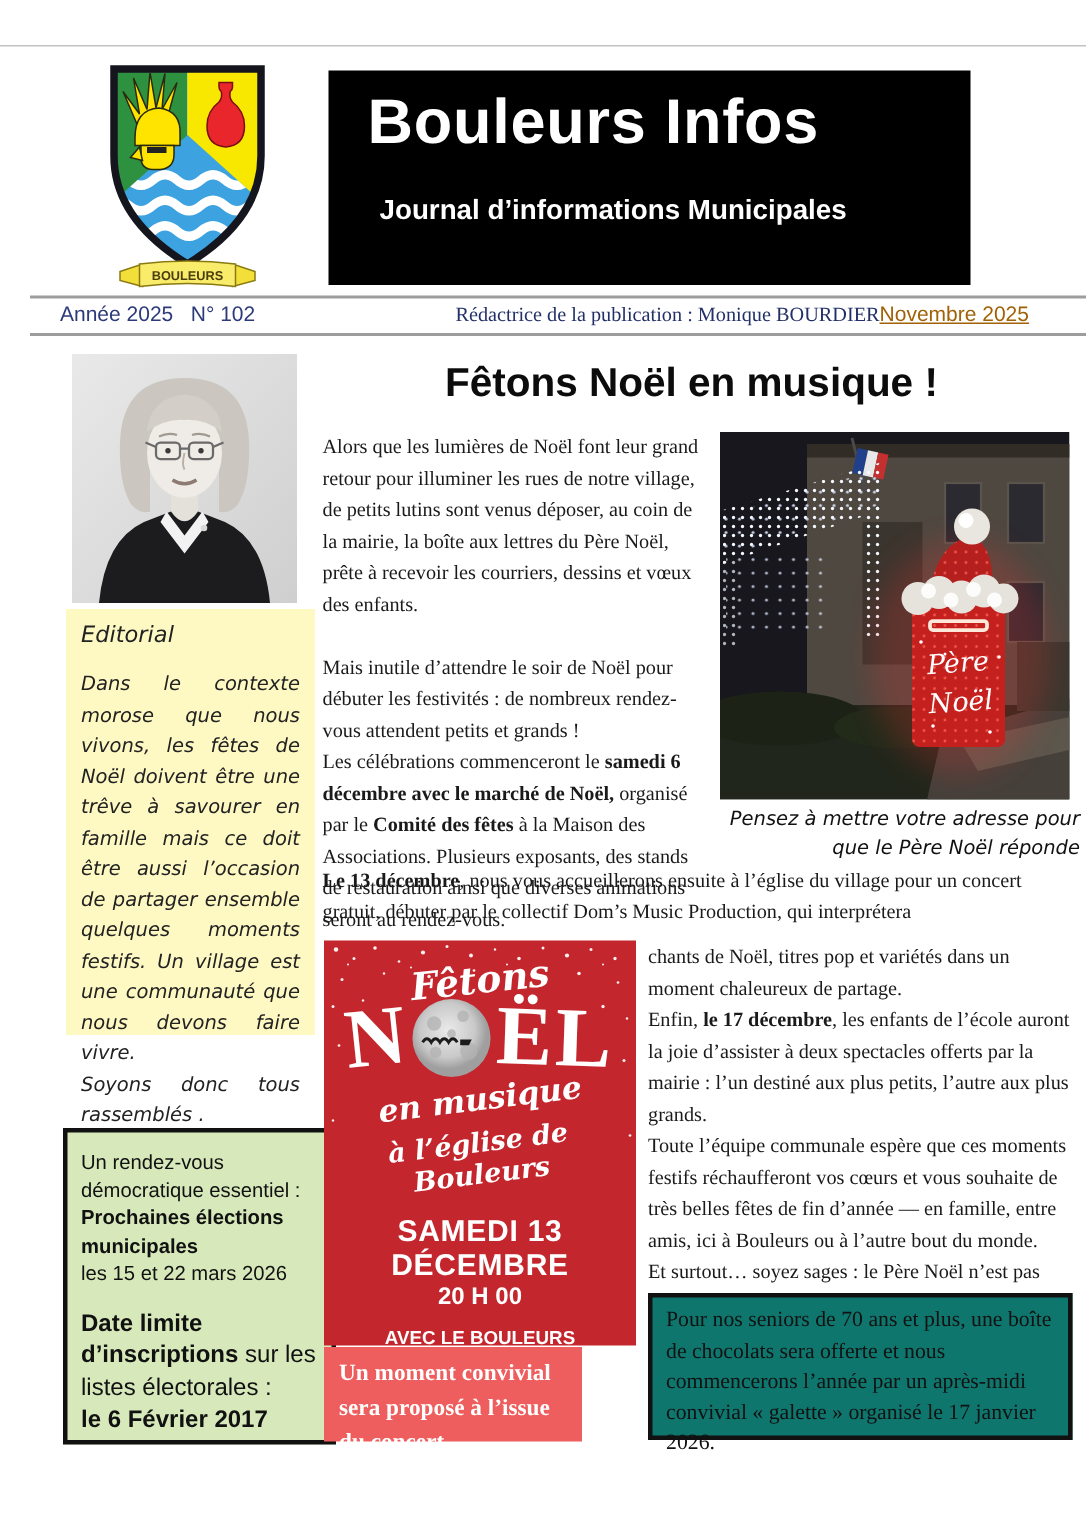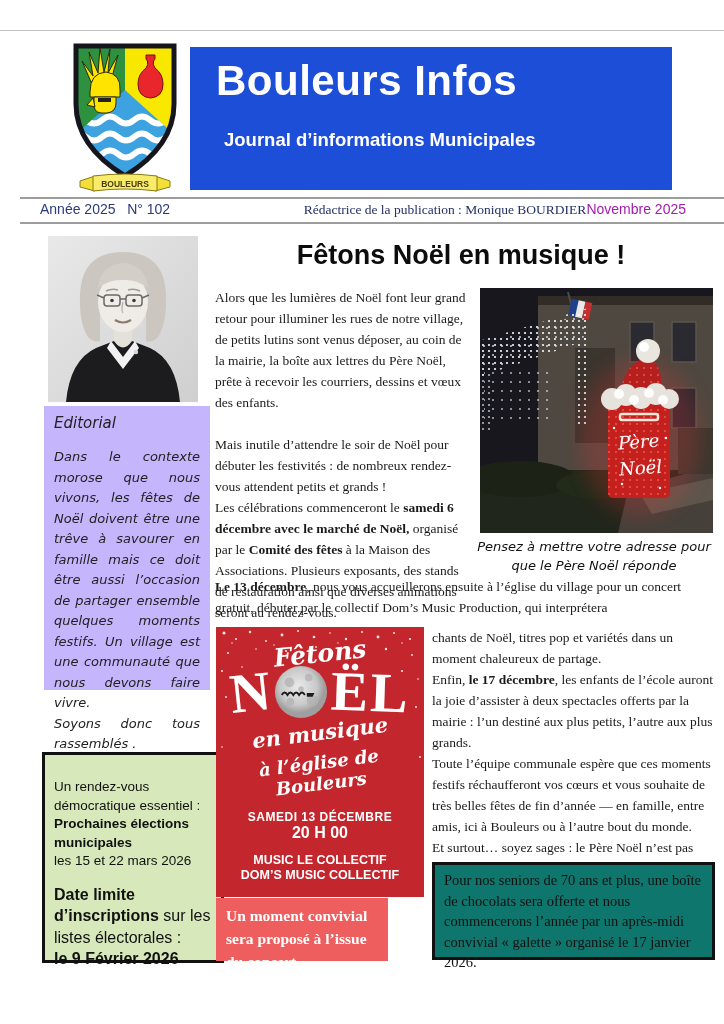--- a/index.html
+++ b/index.html
@@ -2,75 +2,75 @@
 <html lang="fr"><head>
 <meta charset="utf-8">
 <style>
   html,body{margin:0;padding:0;background:#fff;}
   .page{position:relative;width:724px;height:1024px;background:#fff;overflow:hidden;
         font-family:"Liberation Serif",serif;color:#1a1a1a;}
   .topline{position:absolute;top:30px;left:0;width:724px;height:1px;background:#c2c2c2;}
 
   
   .crest{position:absolute;left:62px;top:40px;width:126px;height:156px;}
-  .header-box{position:absolute;left:190px;top:47px;width:482px;height:143px;background:#1d4ed8;color:#fff;
+  .header-box{position:absolute;left:219px;top:47px;width:428px;height:143px;background:#000000;color:#fff;
               font-family:"Liberation Sans",sans-serif;}
   .header-title{margin:10px 0 0 26px;font-size:42px;font-weight:bold;letter-spacing:.5px;}
   .header-sub{margin:24px 0 0 34px;font-size:18.5px;font-weight:bold;}
 
   
   .meta-line{position:absolute;left:20px;width:704px;height:2px;background:#9d9d9d;}
   .meta-issue{position:absolute;left:40px;top:201px;font-family:"Liberation Sans",sans-serif;
               font-size:14px;color:#2c3a7a;white-space:pre;}
   .meta-editor{position:absolute;left:300px;top:202px;width:290px;text-align:center;font-size:13.5px;color:#233068;}
-  .meta-date{position:absolute;right:38px;top:201px;font-family:"Liberation Sans",sans-serif;font-size:14px;color:#a21caf;}
+  .meta-date{position:absolute;right:38px;top:201px;font-family:"Liberation Sans",sans-serif;font-size:14px;color:#a16207;text-decoration:underline;}
 
   
   .portrait{position:absolute;left:48px;top:236px;width:150px;height:166px;}
-  .editorial-box{position:absolute;left:44px;top:406px;width:166px;height:284px;background:#c4b5fd;
+  .editorial-box{position:absolute;left:44px;top:406px;width:166px;height:284px;background:#fef9c3;
                  box-sizing:border-box;padding:8px 10px;font-family:"DejaVu Sans",sans-serif;
                  font-style:italic;color:#222;}
   .editorial-label{font-size:15px;margin-bottom:15px;}
   .editorial-body{font-size:13px;line-height:20.5px;text-align:justify;}
   .editorial-sig{font-size:11.5px;text-align:right;margin-top:16px;}
 
   .elections-box{position:absolute;left:42px;top:752px;width:182px;height:211px;background:#d7e9ba;
-                 border:3px solid #111;box-sizing:border-box;padding:23px 9px;
+                 border:3px solid #111;box-sizing:border-box;padding:11px 9px;
                  font-family:"Liberation Sans",sans-serif;font-size:13.5px;line-height:18.5px;color:#111;}
   .elections-big{font-size:16px;line-height:21.5px;margin-top:13px;}
 
   
   .article-title{position:absolute;left:215px;top:240px;width:492px;text-align:center;
                  font-family:"Liberation Sans",sans-serif;font-weight:bold;font-size:27px;color:#0c0c0c;}
   .body-text{font-size:13.5px;line-height:21px;}
   .col-left-text{position:absolute;left:215px;top:287px;width:257px;}
   .col-left-text .para{margin:0 0 21px 0;}
   .p4{position:absolute;left:215px;top:576px;width:496px;}
   .col-right-text{position:absolute;left:432px;top:627px;width:284px;}
 
   
   .night-photo{position:absolute;left:480px;top:288px;width:233px;height:245px;}
-  .photo-caption{position:absolute;left:468px;top:537px;width:252px;text-align:center;
+  .photo-caption{position:absolute;left:468px;top:537px;width:252px;text-align:right;
                  font-family:"DejaVu Sans",sans-serif;font-style:italic;font-size:13px;line-height:19px;color:#111;}
 
   
   .poster{position:absolute;left:216px;top:627px;width:208px;height:270px;background:#c3262c;color:#fff;
           text-align:center;overflow:hidden;}
   .poster-speckles{position:absolute;left:0;top:0;width:208px;height:270px;}
   .poster-script{font-family:"DejaVu Serif",serif;font-style:italic;font-weight:bold;}
   .ps-top{margin-top:12px;font-size:25px;transform:rotate(-6deg);position:relative;}
   .big-row{display:flex;justify-content:center;align-items:center;gap:1px;margin-top:-4px;position:relative;
            font-family:"Liberation Serif",serif;font-weight:bold;font-size:56px;line-height:56px;}
   .big-n{transform:rotate(-6deg);}
   .big-el{transform:rotate(2deg);letter-spacing:2px;}
   .moon{width:54px;height:54px;margin:0 2px;}
   .ps-mid{font-size:21px;transform:rotate(-7deg);margin-top:0;position:relative;}
   .ps-bottom{font-size:18px;transform:rotate(-7deg);margin-top:7px;position:relative;}
   .poster-sans{font-family:"Liberation Sans",sans-serif;font-weight:bold;position:relative;}
-  .poster-date{margin-top:16px;font-size:12px;letter-spacing:.5px;}
+  .poster-date{margin-top:16px;font-size:20px;letter-spacing:.5px;}
   .poster-time{font-size:16px;}
   .poster-coll{margin-top:11px;font-size:12.5px;line-height:15px;}
 
   .note-box{position:absolute;left:216px;top:898px;width:172px;height:63px;background:#ee5e5e;color:#fff;
             box-sizing:border-box;padding:6px 10px;font-family:"Liberation Serif",serif;
             font-weight:bold;font-size:15.5px;line-height:23px;}
 
   .seniors-box{position:absolute;left:432px;top:862px;width:283px;height:98px;background:#0f766e;
                border:3px solid #111;box-sizing:border-box;padding:5px 9px;
                font-family:"Liberation Serif",serif;font-size:14.5px;line-height:20.5px;color:#111;}
@@ -170,21 +170,21 @@
     </div>
     <div class="editorial-sig">Monique BOURDIER</div>
   </div>
 
   <div class="elections-box">
     <div>Un rendez-vous démocratique essentiel :</div>
     <div><b>Prochaines élections municipales</b></div>
     <div>les 15 et 22 mars 2026</div>
     <div class="elections-big">
       <b>Date limite d’inscriptions</b><span> sur les listes électorales :</span><br>
-      <b>le 9  Février 2026</b>
+      <b>le 6  Février 2017</b>
     </div>
   </div>
 
   <div class="article-title">Fêtons Noël en musique !</div>
 
   <div class="col-left-text body-text">
     <p class="para">Alors que les lumières de Noël font leur grand retour pour illuminer les rues de notre village, de petits lutins sont venus déposer, au coin de la mairie, la boîte aux lettres du Père Noël, prête à recevoir les courriers, dessins et vœux des enfants.</p>
     <p class="para">
       <span>Mais inutile d’attendre le soir de Noël pour débuter les festivités : de nombreux rendez-vous attendent petits et grands !</span><br>
       <span>Les célébrations commenceront le </span><b>samedi 6 décembre avec le marché de Noël,</b><span> organisé par le </span><b>Comité des fêtes</b><span> à la Maison des Associations. Plusieurs exposants, des stands de restauration ainsi que diverses animations seront au rendez-vous.</span>
@@ -338,21 +338,21 @@
           <path d="M34,29 l8,0 l-2,4 l-6,0 Z" stroke="none"></path>
         </g>
       </svg>
       <span class="big-el">ËL</span>
     </div>
     <div class="poster-script ps-mid">en musique</div>
     <div class="poster-script ps-bottom">à l’église de Bouleurs</div>
     <div class="poster-sans poster-date">SAMEDI 13 DÉCEMBRE</div>
     <div class="poster-sans poster-time">20 H 00</div>
     <div class="poster-sans poster-coll">
-      <div>MUSIC LE COLLECTIF</div>
+      <div>AVEC LE BOULEURS</div>
       <div>DOM’S MUSIC COLLECTIF</div>
     </div>
 
   </div>
 
   <div class="col-right-text body-text">
     <div>chants de Noël, titres pop et variétés dans un moment chaleureux de partage.</div>
     <div>
       <span>Enfin, </span><b>le 17 décembre</b><span>, les enfants de l’école auront la joie d’assister à deux spectacles offerts par la mairie : l’un destiné aux plus petits, l’autre aux plus grands.</span>
     </div>

